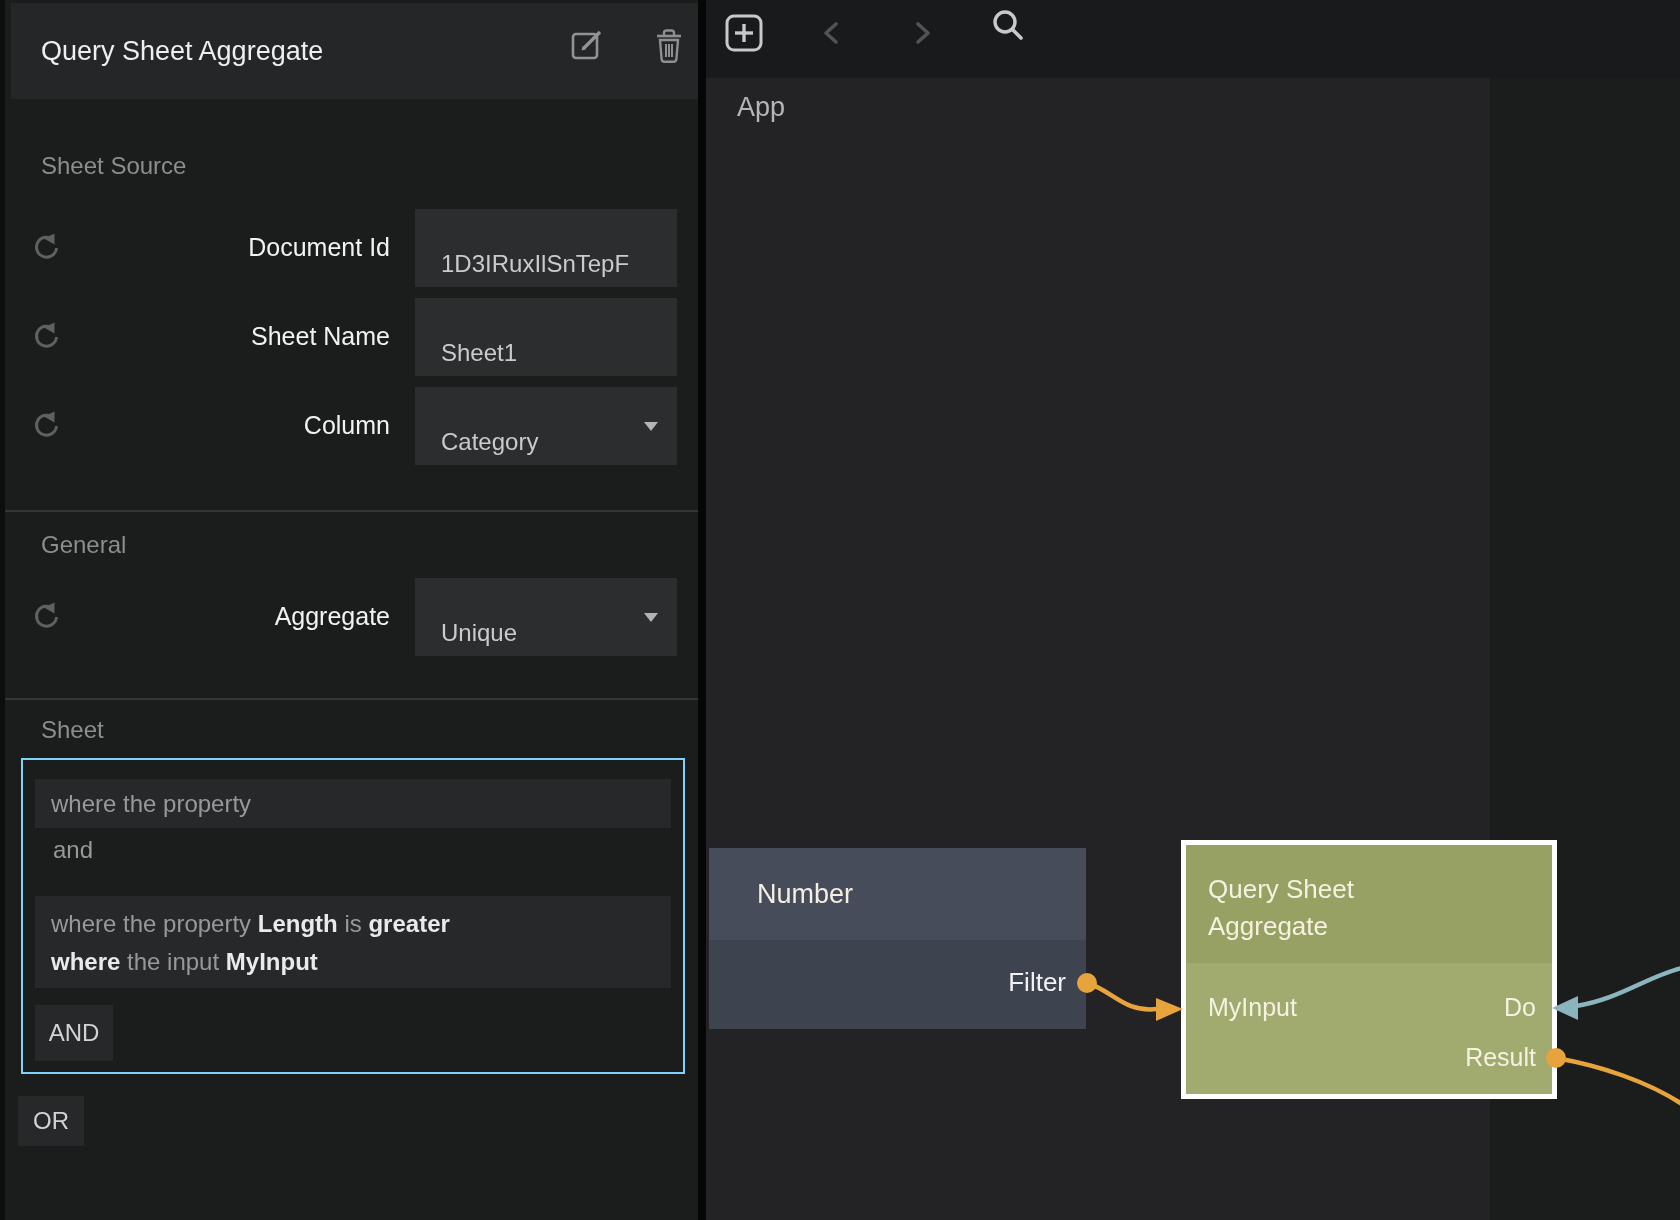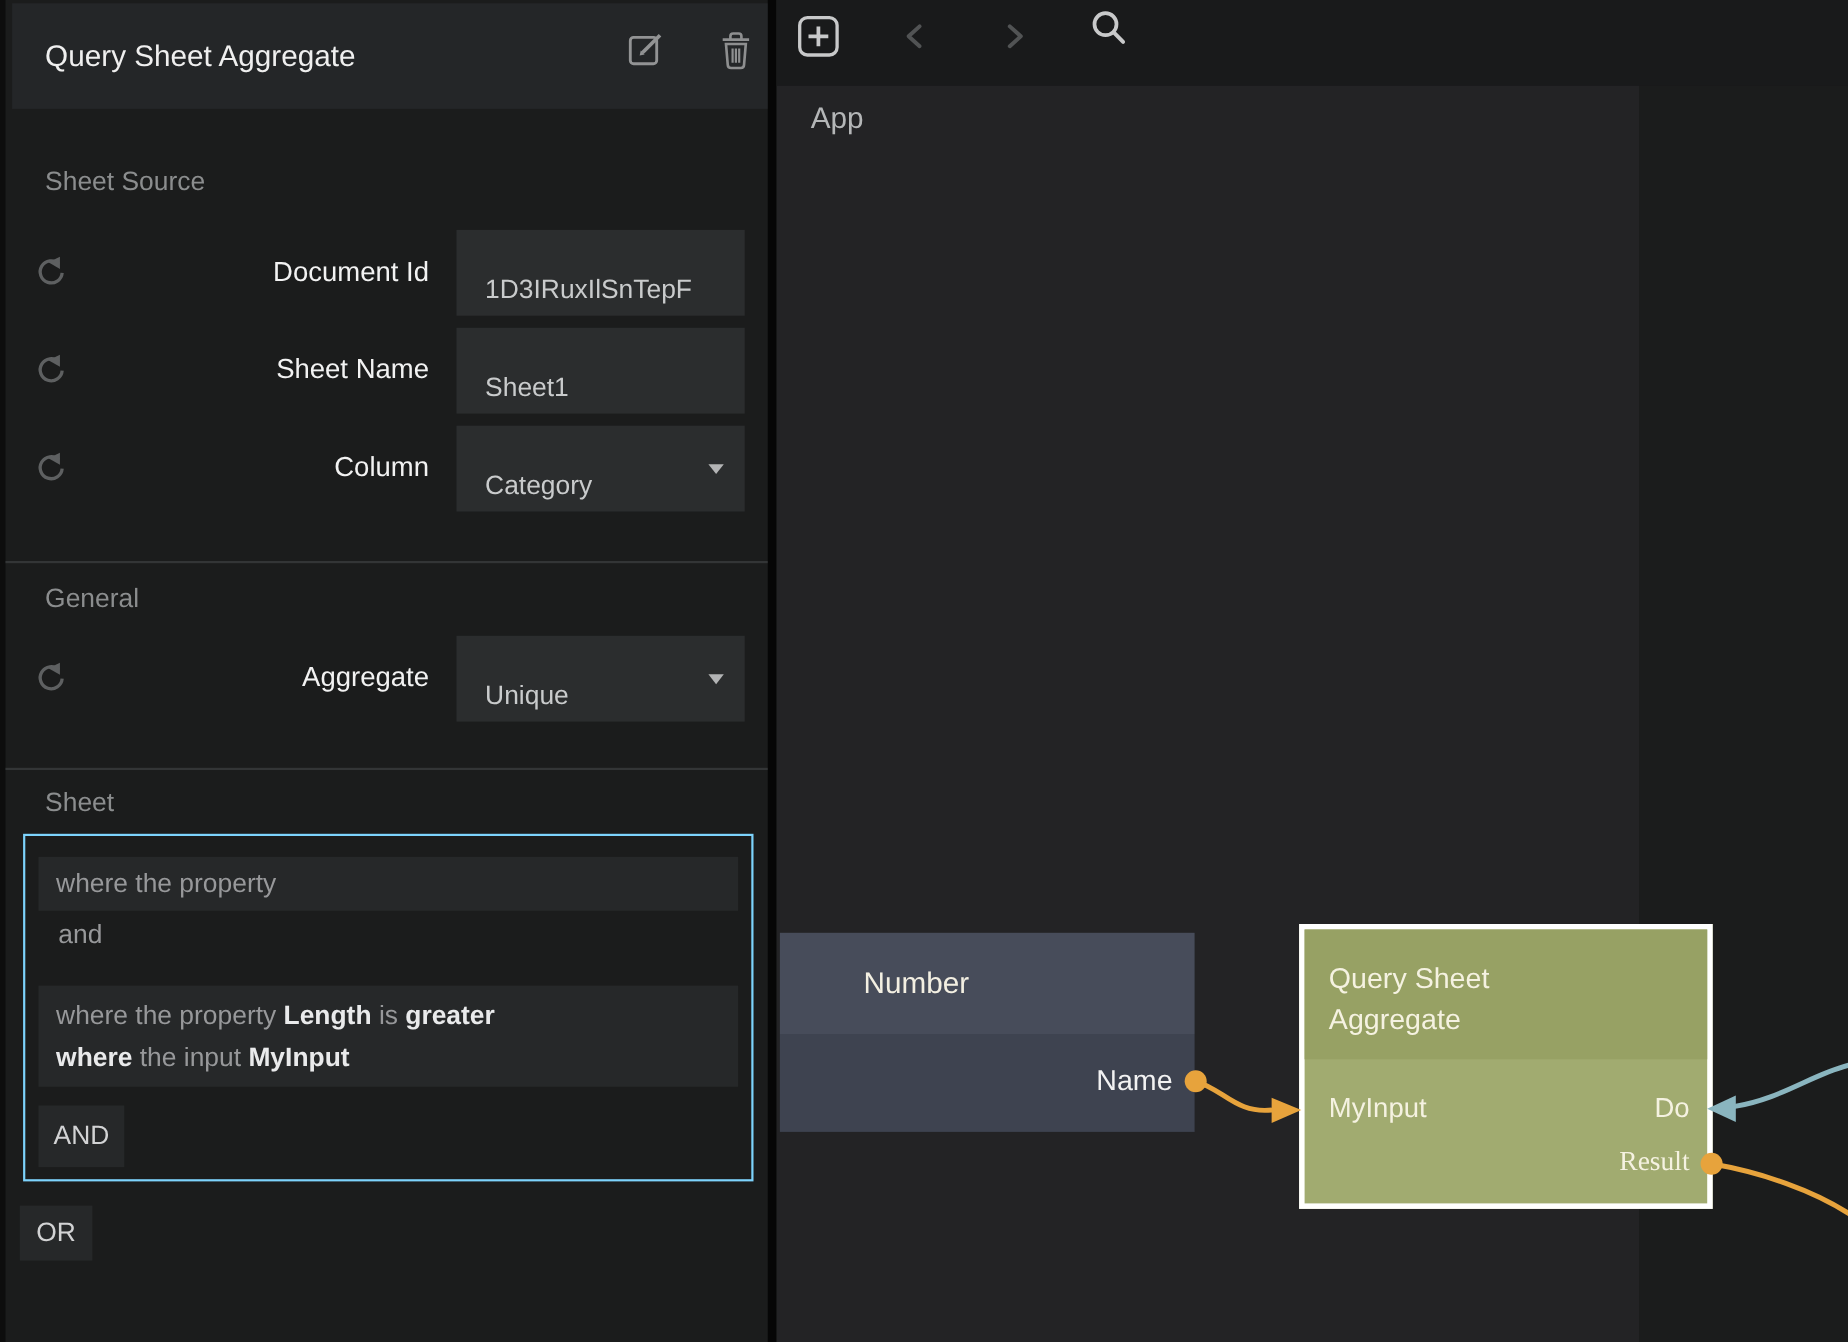--- a/index.html
+++ b/index.html
@@ -48,33 +48,33 @@
   
   #split { position:absolute; left:698px; top:0; width:8px; height:1220px; background:#060606; }
   #canvas { position:absolute; left:706px; top:0; width:784px; height:1220px; background:#232325; }
   #toolbar { position:absolute; left:0; top:0; width:974px; height:78px; background:#191a1b; }
   .tb-icon { position:absolute; cursor:pointer; }
   #breadcrumb { position:absolute; left:31px; top:92px; font-size:27px; color:#b4b6b7; }
 
   
   #node-number { position:absolute; left:3px; top:848px; width:377px; height:181px; cursor:grab; }
   #num-header { height:92px; background:#474c5a; }
-  #num-title { padding-left:76px; line-height:92px; font-size:27px; color:#f3efe2; }
+  #num-title { padding-left:48px; line-height:92px; font-size:27px; color:#f3efe2; }
   #num-body { position:relative; height:89px; background:#3e4350; }
   #num-value { position:absolute; right:20px; top:27px; font-size:26px; color:#f2f2f2; }
 
   #node-qsa { position:absolute; left:475px; top:840px; width:376px; height:259px;
               border:5px solid #ffffff; background:#a1ab70; cursor:grab; }
   #qsa-header { height:118px; background:#97a164; }
   #qsa-title { padding:26px 0 0 22px; font-size:26px; line-height:37px; color:#f5f2e1; width:230px; }
   #qsa-body { position:relative; height:131px; }
   .qsa-row { position:absolute; left:22px; right:16px; display:flex;
              justify-content:space-between; font-size:25px; color:#f5f2e1; }
   #qsa-row1 { top:30px; }
-  #qsa-row2 { top:80px; justify-content:flex-end;font-family:Liberation Serif, serif; }
+  #qsa-row2 { top:80px; justify-content:flex-end; }
 
   #wires { position:absolute; left:0; top:0; width:1680px; height:1220px;
            pointer-events:none; z-index:5; }
 </style>
 </head>
 <body>
 
 <div id="left-panel">
 
   <div id="panel-header">
@@ -177,21 +177,21 @@
     </svg>
   </div>
 
   <div id="breadcrumb">App</div>
 
   <div id="node-number">
     <div id="num-header">
       <div id="num-title">Number</div>
     </div>
     <div id="num-body">
-      <div id="num-value">Name</div>
+      <div id="num-value">Filter</div>
     </div>
   </div>
 
   <div id="node-qsa">
     <div id="qsa-header">
       <div id="qsa-title">Query Sheet Aggregate</div>
     </div>
     <div id="qsa-body">
       <div class="qsa-row" id="qsa-row1">
         <span>MyInput</span>

